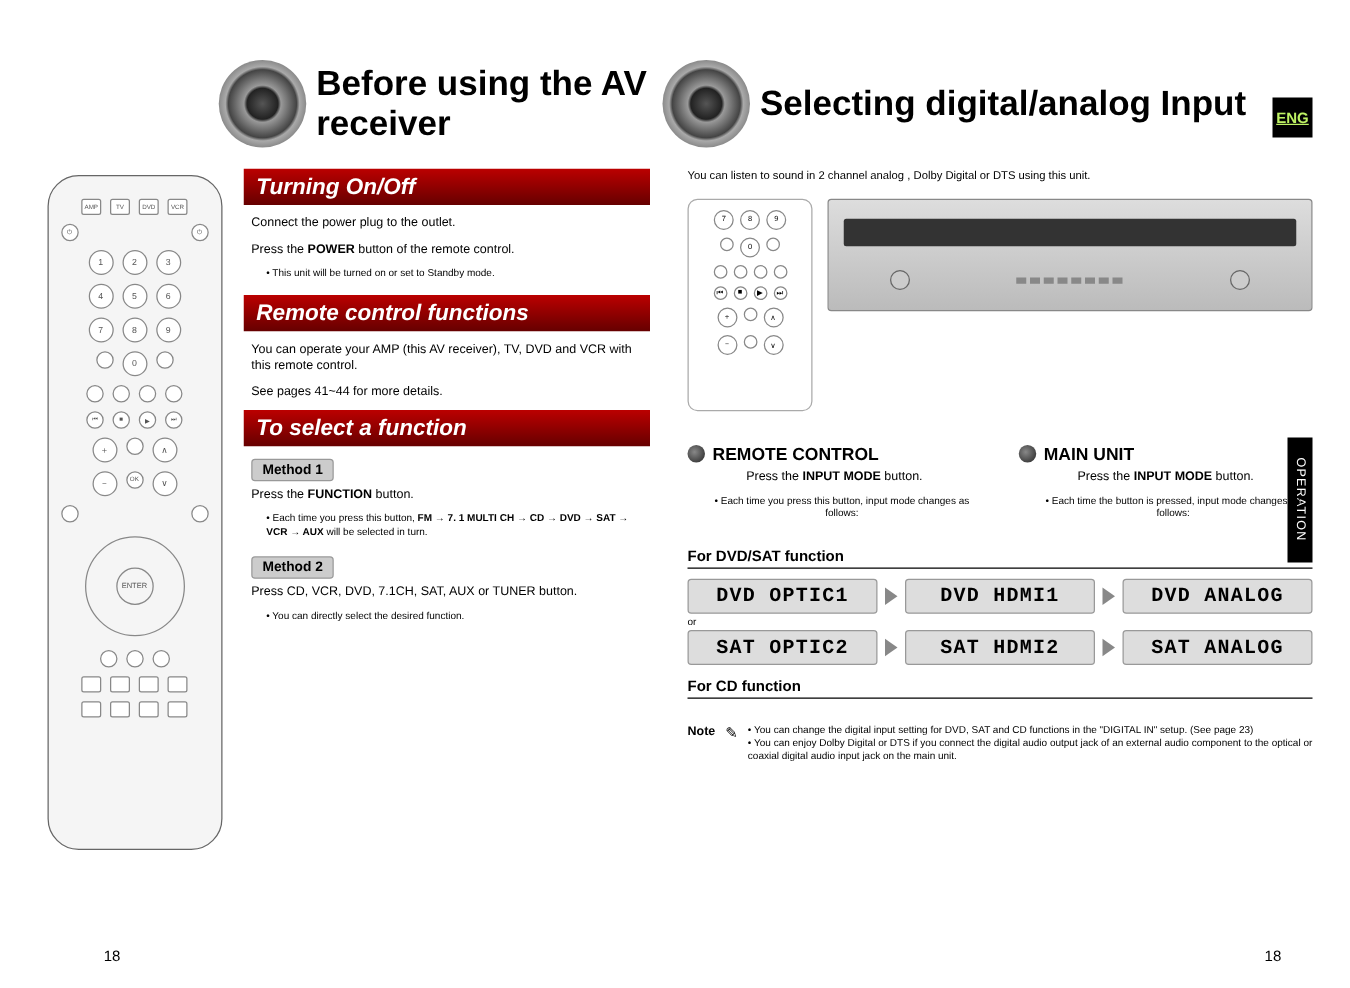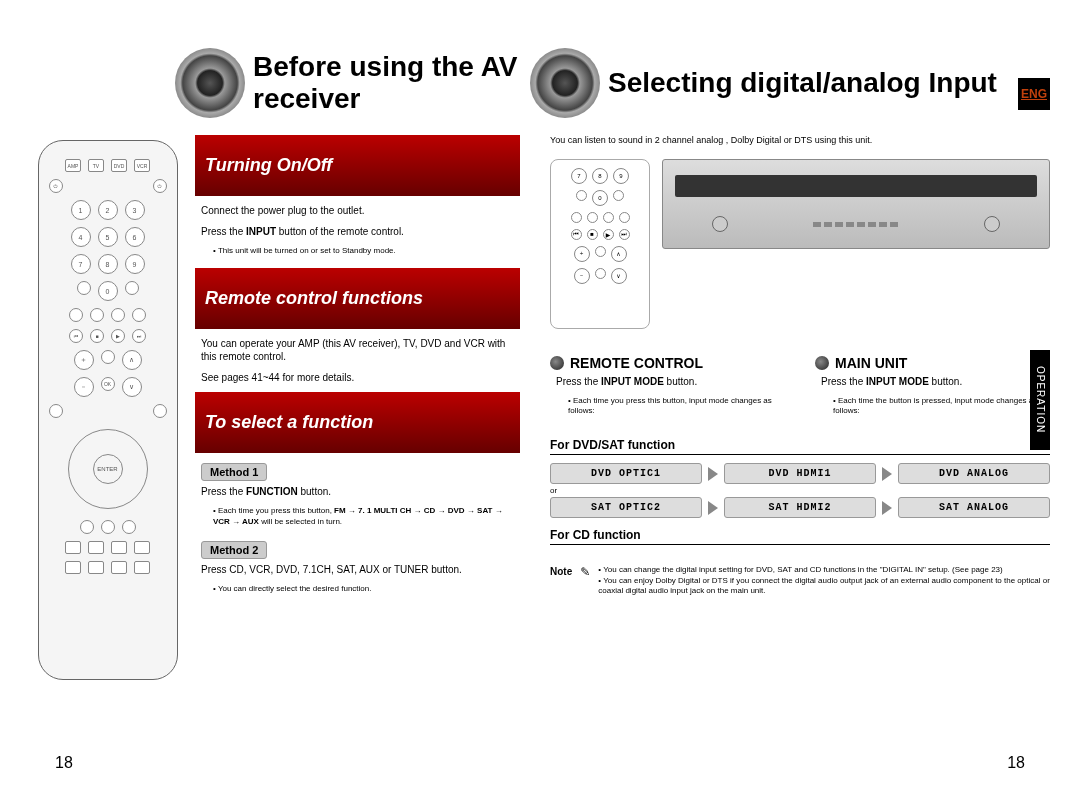--- a/index.html
+++ b/index.html
@@ -2,48 +2,48 @@
 <html><head>
 <meta charset="utf-8">
 <style>
   * { box-sizing: border-box; margin: 0; padding: 0; }
   body { font-family: Arial, Helvetica, sans-serif; background: #fff; color: #000; width: 1080px; height: 790px; position: relative; padding: 40px 30px 0 30px; }
   .page { display: flex; gap: 10px; height: 720px; }
   .col-remote { width: 155px; flex-shrink: 0; }
   .col-left { width: 335px; flex-shrink: 0; padding-right: 10px; }
   .col-right { flex: 1; padding-left: 10px; position: relative; }
 
-  .eng-badge { position: absolute; top: 78px; right: 30px; width: 32px; height: 32px; background: #000; color: #c2410c; font-size: 12px; font-weight: bold; display: flex; align-items: center; justify-content: center; text-decoration: underline; }
+  .eng-badge { position: absolute; top: 78px; right: 30px; width: 32px; height: 32px; background: #000; color: #bef264; font-size: 12px; font-weight: bold; display: flex; align-items: center; justify-content: center; text-decoration: underline; }
   .side-tab { position: absolute; right: 30px; top: 350px; width: 20px; height: 100px; background: #000; color: #fff; font-size: 10px; writing-mode: vertical-rl; text-orientation: mixed; display: flex; align-items: center; justify-content: center; letter-spacing: 1px; }
 
   .speaker-icon { width: 70px; height: 70px; border-radius: 50%; background: radial-gradient(circle at 50% 50%, #555 0%, #222 25%, #999 30%, #444 55%, #aaa 60%, #333 100%); display: inline-block; vertical-align: middle; flex-shrink: 0; }
   .h1 { font-size: 28px; font-weight: bold; display: inline-block; vertical-align: middle; margin-left: 8px; }
   .header-row { display: flex; align-items: center; margin-bottom: 10px; height: 85px; }
   .header-row .speaker-icon { margin-left: -20px; }
   .col-right .header-row { padding-right: 35px; }
 
   .subtext { font-size: 9px; line-height: 1.3; margin-bottom: 12px; }
 
-  .section-bar { background: linear-gradient(to bottom, #b00 0%, #660000 100%); color: #fff; font-size: 18px; font-weight: bold; font-style: italic; padding: 20px 10px; margin-bottom: 8px; }
+  .section-bar { background: linear-gradient(to bottom, #b00 0%, #660000 100%); color: #fff; font-size: 18px; font-weight: bold; font-style: italic; padding: 4px 10px; margin-bottom: 8px; }
   .body-text { font-size: 10px; margin: 0 6px 8px 6px; line-height: 1.3; }
   .bullet { font-size: 8px; margin: 0 6px 12px 18px; line-height: 1.3; }
   .bullet::before { content: "• "; }
 
   .method-badge { display: inline-block; background: #ccc; border: 1px solid #999; border-radius: 3px; padding: 2px 8px; font-size: 11px; font-weight: bold; margin: 2px 6px 4px 6px; }
 
   .subsect { display: flex; align-items: center; gap: 6px; margin: 8px 0 4px 0; }
   .subsect .dot { width: 14px; height: 14px; border-radius: 50%; background: radial-gradient(circle at 40% 40%, #888, #222); flex-shrink: 0; }
   .subsect-title { font-weight: bold; font-size: 14px; }
-  .subsect-row { display: flex; gap: 30px; }
+  .subsect-row { display: flex; gap: 30px; text-align: center; }
   .subsect-col { flex: 1; }
 
   .func-head { font-weight: bold; font-size: 12px; border-bottom: 1px solid #000; padding-bottom: 2px; margin: 10px 0 8px 0; }
 
   .lcd-row { display: flex; gap: 6px; align-items: center; margin-bottom: 6px; }
-  .lcd { flex: 1; background: #ddd; border: 1px solid #999; border-radius: 3px; padding: 4px 6px; font-family: "Courier New", monospace; font-weight: bold; font-size: 10px; letter-spacing: 1px; text-align: center; white-space: nowrap; overflow: hidden; }
+  .lcd { flex: 1; background: #ddd; border: 1px solid #999; border-radius: 3px; padding: 4px 6px; font-family: "Courier New", monospace; font-weight: bold; font-size: 16px; letter-spacing: 1px; text-align: center; white-space: nowrap; overflow: hidden; }
   .arrow { width: 0; height: 0; border-top: 7px solid transparent; border-bottom: 7px solid transparent; border-left: 10px solid #888; flex-shrink: 0; }
   .or-text { font-size: 8px; text-align: left; margin: -4px 0 2px 0; }
 
   .note-row { display: flex; gap: 8px; margin-top: 20px; font-size: 8px; line-height: 1.3; }
   .note-label { font-weight: bold; font-size: 10px; }
   .note-icon { font-size: 12px; }
   .note-list { flex: 1; }
   .note-list div::before { content: "• "; }
 
   .remote-graphic { width: 140px; height: 540px; border: 1px solid #666; border-radius: 25px; margin: 100px auto 0 auto; background: #f5f5f5; padding: 18px 10px; display: flex; flex-direction: column; gap: 7px; align-items: center; font-size: 6px; color: #555; }
@@ -61,21 +61,21 @@
 
   .unit-graphic { flex: 1; height: 90px; border: 1px solid #888; background: linear-gradient(#ddd, #bbb); border-radius: 3px; display: flex; flex-direction: column; justify-content: space-around; padding: 6px; margin-bottom: 8px; }
   .unit-lcd { height: 22px; background: #333; border-radius: 2px; margin: 0 6px; }
   .unit-ctrls { display: flex; justify-content: space-around; align-items: center; }
   .unit-knob { width: 16px; height: 16px; border: 1px solid #666; border-radius: 50%; background: #ccc; }
   .unit-row-btns { display: flex; gap: 3px; }
   .unit-row-btns div { width: 8px; height: 5px; background: #888; }
 
   .top-art-row { display: flex; gap: 12px; align-items: flex-start; margin-bottom: 10px; }
 
-  .page-num { position: absolute; bottom: 18px; font-size: 16px; }
+  .page-num { position: absolute; bottom: 18px; font-size: 12px; margin-left: 28px; }
   .pn-left { left: 55px; }
   .pn-right { right: 55px; }
 </style>
 </head>
 <body>
 
 <div class="eng-badge">ENG</div>
 <div class="side-tab">OPERATION</div>
 
 <div class="page">
@@ -165,21 +165,21 @@
 
   <div class="col-left">
     <div class="header-row">
       <span class="speaker-icon"></span>
       <span class="h1">Before using the AV receiver</span>
     </div>
 
     <div class="section-bar">Turning On/Off</div>
     <div class="body-text">Connect the power plug to the outlet.</div>
     <div class="body-text">
-      <span>Press the </span><b>INPUT</b><span> button of the remote control.</span>
+      <span>Press the </span><b>POWER</b><span> button of the remote control.</span>
     </div>
     <div class="bullet">This unit will be turned on or set to Standby mode.</div>
 
     <div class="section-bar">Remote control functions</div>
     <div class="body-text">You can operate your AMP (this AV receiver), TV, DVD and VCR with this remote control.</div>
     <div class="body-text">See pages 41~44 for more details.</div>
 
     <div class="section-bar">To select a function</div>
     <div class="method-badge">Method 1</div>
     <div class="body-text">

